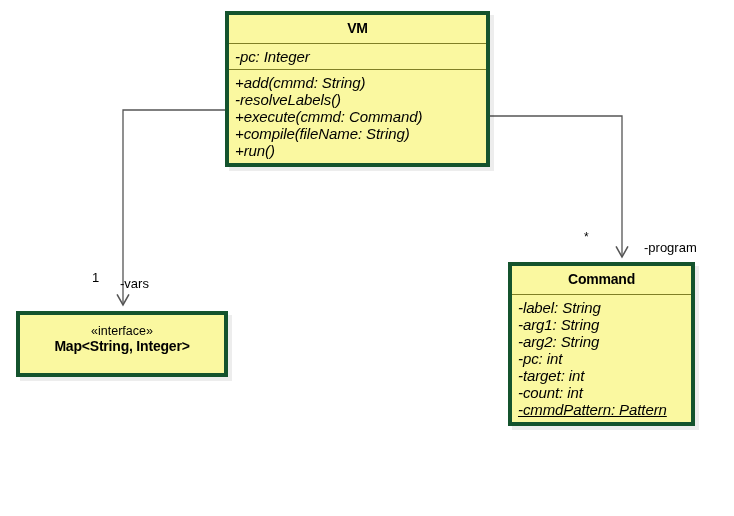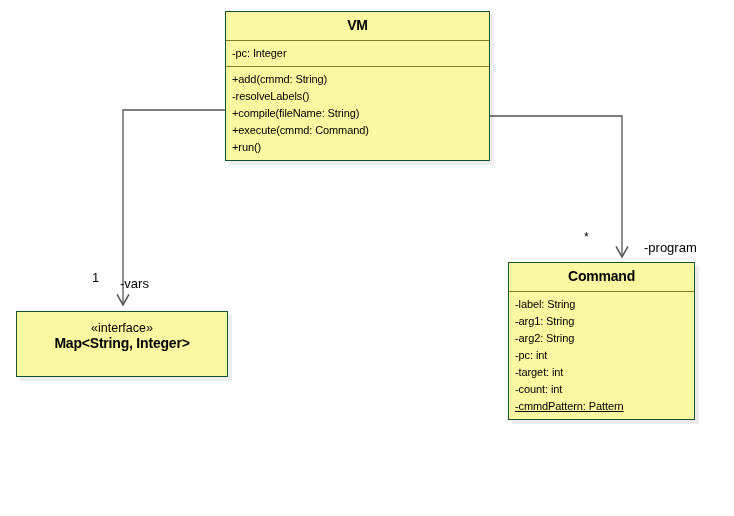--- a/index.html
+++ b/index.html
@@ -21,21 +21,21 @@
     left: 0; top: 0;
     width: 734px;
     height: 516px;
   }
 
   
   .uml-class {
     position: absolute;
     box-sizing: border-box;
     background: #faf8a0;
-    border: 1px solid #14532d;
+    border: 4px solid #14532d;
     box-shadow: 4px 4px 0 0 rgba(0,0,0,0.07);
     color: #000;
   }
 
   .uml-title {
     text-align: center;
     font-weight: bold;
     font-size: 14px;
     line-height: 1.1;
     padding: 5px 4px 6px 4px;
@@ -58,24 +58,25 @@
     letter-spacing: -0.2px;
   }
 
   .uml-compartment {
     padding: 4px 0 4px 6px;
     border-bottom: 1px solid #7f7f26;
   }
   .uml-compartment.last { border-bottom: none; }
 
   .uml-member {
-    font-size: 11px;
+    font-size: 15px;
     line-height: 17px;
     white-space: nowrap;
     letter-spacing: -0.1px;
+    font-style: italic;
   }
   .uml-member.static { text-decoration: underline; }
 
   
   #class-vm      { left: 225px; top: 11px;  width: 265px; }
   #class-command { left: 508px; top: 262px; width: 187px; }
   #class-map     { left: 16px;  top: 311px; width: 212px; height: 66px; }
 
   #class-map .uml-title {
     padding-top: 9px;
@@ -112,22 +113,22 @@
 <div class="uml-class" id="class-vm">
   <div class="uml-title">
     <span class="uml-classname">VM</span>
   </div>
   <div class="uml-compartment">
     <div class="uml-member">-pc: Integer</div>
   </div>
   <div class="uml-compartment last">
     <div class="uml-member">+add(cmmd: String)</div>
     <div class="uml-member">-resolveLabels()</div>
+    <div class="uml-member">+execute(cmmd: Command)</div>
     <div class="uml-member">+compile(fileName: String)</div>
-    <div class="uml-member">+execute(cmmd: Command)</div>
     <div class="uml-member">+run()</div>
   </div>
 </div>
 
 <div class="uml-class" id="class-command">
   <div class="uml-title">
     <span class="uml-classname">Command</span>
   </div>
   <div class="uml-compartment last">
     <div class="uml-member">-label: String</div>

